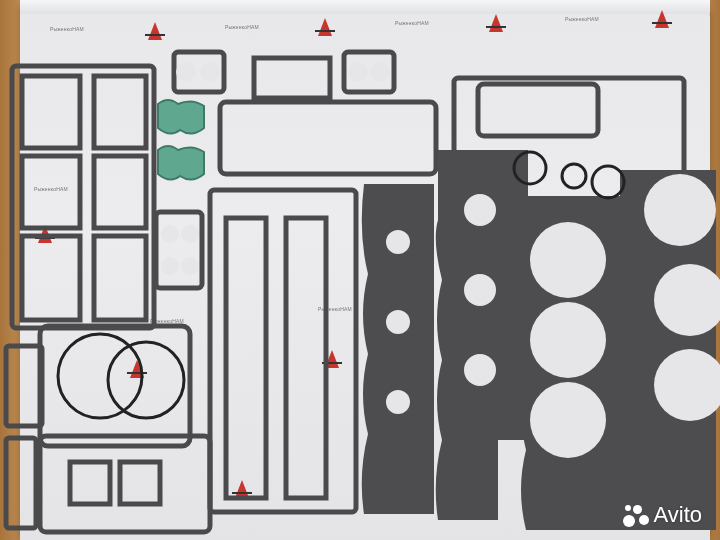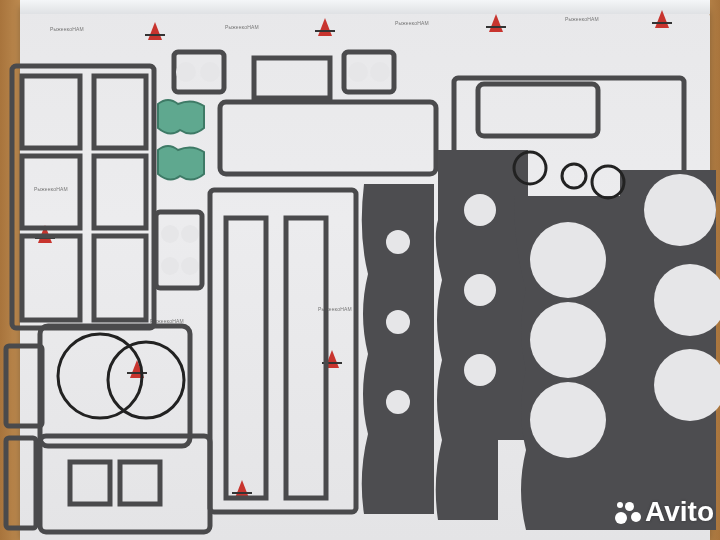--- a/index.html
+++ b/index.html
@@ -3,21 +3,21 @@
 <meta charset="utf-8">
 <style>
   html,body{margin:0;padding:0;}
   body{width:720px;height:540px;overflow:hidden;position:relative;background:#b9854a;font-family:"Liberation Sans",sans-serif;}
   .wood{position:absolute;inset:0;background:linear-gradient(90deg,#a8743c 0,#c49358 4%,#ddd 4%,#ddd 96%,#c49358 96%,#a8743c 100%);}
   .paper{position:absolute;left:20px;top:6px;width:690px;height:534px;background:linear-gradient(180deg,#e8e8ea 0%,#ececee 40%,#e4e4e6 100%);border-radius:4px 10px 0 0;box-shadow:0 0 6px rgba(0,0,0,.25);}
   .topfold{position:absolute;left:20px;top:0;width:690px;height:14px;background:linear-gradient(180deg,#f4f6f8,#dfe1e4);}
   .wm{position:absolute;font-size:5px;color:#777;letter-spacing:.2px;}
   .star{position:absolute;width:0;height:0;border-left:7px solid transparent;border-right:7px solid transparent;border-bottom:18px solid #c8342e;}
   .star::after{content:"";position:absolute;left:-10px;top:12px;width:20px;height:2px;background:#333;}
-  .avito{position:absolute;right:6px;bottom:12px;display:flex;align-items:center;gap:4px;color:#fff;font-size:28px;font-weight:bold;text-shadow:0 0 3px rgba(0,0,0,.3);}
+  .avito{position:absolute;right:18px;bottom:12px;display:flex;align-items:center;gap:4px;color:#fff;font-size:22px;font-weight:normal;text-shadow:0 0 3px rgba(0,0,0,.3);}
   .dots{position:relative;width:26px;height:24px;}
   .dots span{position:absolute;background:#fff;border-radius:50%;}
   svg{position:absolute;left:0;top:0;}
 </style>
 </head>
 <body>
 
 <div class="wood"></div>
 <div class="paper"></div>
 <div class="topfold"></div>

